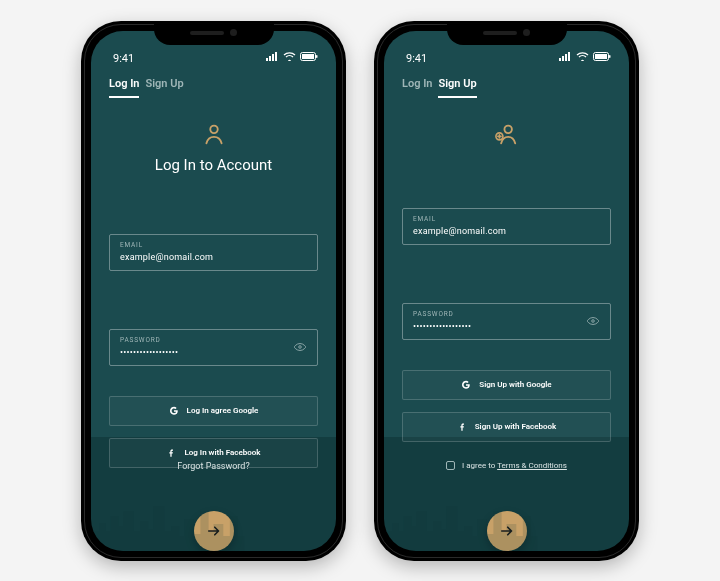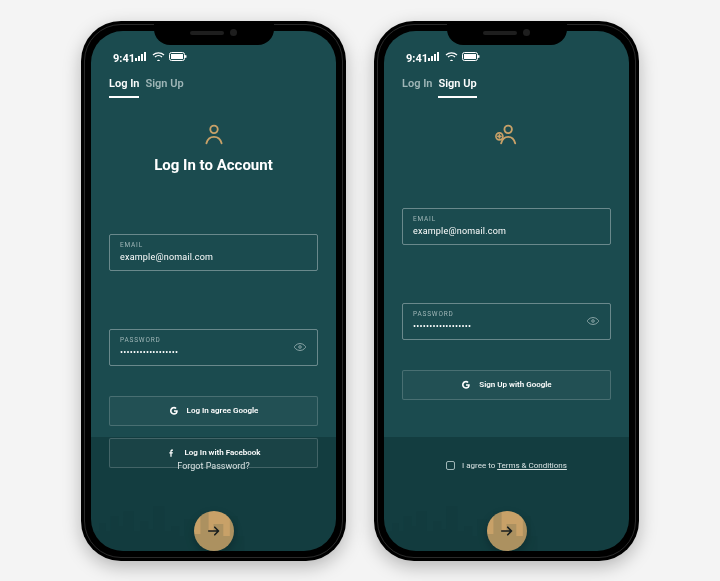--- a/index.html
+++ b/index.html
@@ -51,35 +51,35 @@
   
   .notch{
     position:absolute;top:0;left:50%;transform:translateX(-50%);
     width:120px;height:24px;background:#000;border-radius:0 0 16px 16px;z-index:5;
     display:flex;align-items:center;justify-content:center;gap:6px;
   }
   .notch .spk{width:34px;height:4px;background:#1e1e1e;border-radius:2px;}
   .notch .cam{width:7px;height:7px;background:#1e1e1e;border-radius:50%;}
   
   .status{
-    height:34px;padding:0 18px 0 22px;display:flex;align-items:flex-end;
-    font-size:11px;font-weight:700;color:#fff;z-index:4;
+    height:34px;padding:0 18px 0 22px;display:flex;align-items:flex-end;justify-content:space-between;
+    font-size:11px;font-weight:400;color:#fff;z-index:4;
   }
   .status .right{display:flex;align-items:center;gap:4px;padding-bottom:1px;}
   
   .tabs{
     display:flex;gap:6px;padding:12px 18px 0 18px;font-size:11px;
   }
   .tab{font-weight:600;color:var(--muted);padding-bottom:6px;cursor:pointer;}
   .tab.active{color:#fff;border-bottom:2px solid #fff;}
   
   .hero{display:flex;justify-content:center;margin-top:22px;}
   .hero .ic{width:28px;height:28px;}
   .title{
-    text-align:center;font-weight:700;font-size:15px;margin-top:8px;
+    text-align:center;font-weight:400;font-size:15px;margin-top:8px;
   }
   
   .form{padding:14px 18px 0 18px;display:flex;flex-direction:column;gap:12px;}
   .field{
     border:1px solid var(--border);border-radius:2px;
     padding:6px 10px 8px 10px;position:relative;
     cursor:text;
     margin-top:46px;
   }
   .field-label{
@@ -274,20 +274,28 @@
         <span class="gicon">
           <svg viewBox="0 0 24 24" width="10" height="10">
               <path d="M21 12.2c0-.7-.1-1.3-.2-1.9H12v3.7h5c-.2 1.2-.9 2.2-1.9 2.9v2.4h3.1c1.8-1.7 2.8-4.2 2.8-7.1z" fill="#fff"></path>
               <path d="M12 21c2.6 0 4.7-.9 6.3-2.3l-3.1-2.4c-.9.6-2 .9-3.2.9-2.5 0-4.6-1.7-5.3-3.9H3.5v2.5C5.1 18.9 8.3 21 12 21z" fill="#fff"></path>
               <path d="M6.7 13.3c-.2-.6-.3-1.2-.3-1.8s.1-1.3.3-1.8V7.2H3.5C2.9 8.5 2.5 10 2.5 11.5s.4 3 1 4.3l3.2-2.5z" fill="#fff"></path>
               <path d="M12 5.9c1.4 0 2.6.5 3.6 1.4l2.7-2.7C16.7 3 14.6 2 12 2 8.3 2 5.1 4.1 3.5 7.2l3.2 2.5C7.4 7.5 9.5 5.9 12 5.9z" fill="#fff"></path>
             </svg>
         </span>
         <span>Sign Up with Google</span>
       </div>
+      <div class="btn">
+        <span class="ficon">
+          <svg viewBox="0 0 24 24" width="10" height="10">
+              <path d="M13.5 21v-8h2.7l.4-3.1h-3.1V8c0-.9.3-1.5 1.6-1.5h1.7V3.7c-.3 0-1.3-.1-2.4-.1-2.4 0-4 1.5-4 4.1v2.2H8v3.1h2.4V21h3.1z" fill="#fff"></path>
+            </svg>
+        </span>
+        <span>Sign Up with Facebook</span>
+      </div>
     </div>
 
     <div class="footer">
       <span class="terms">
         <span class="chk"></span>
         <span>
           <span>I agree to </span><u>Terms &amp; Conditions</u>
         </span>
       </span>
       <span class="fab">

